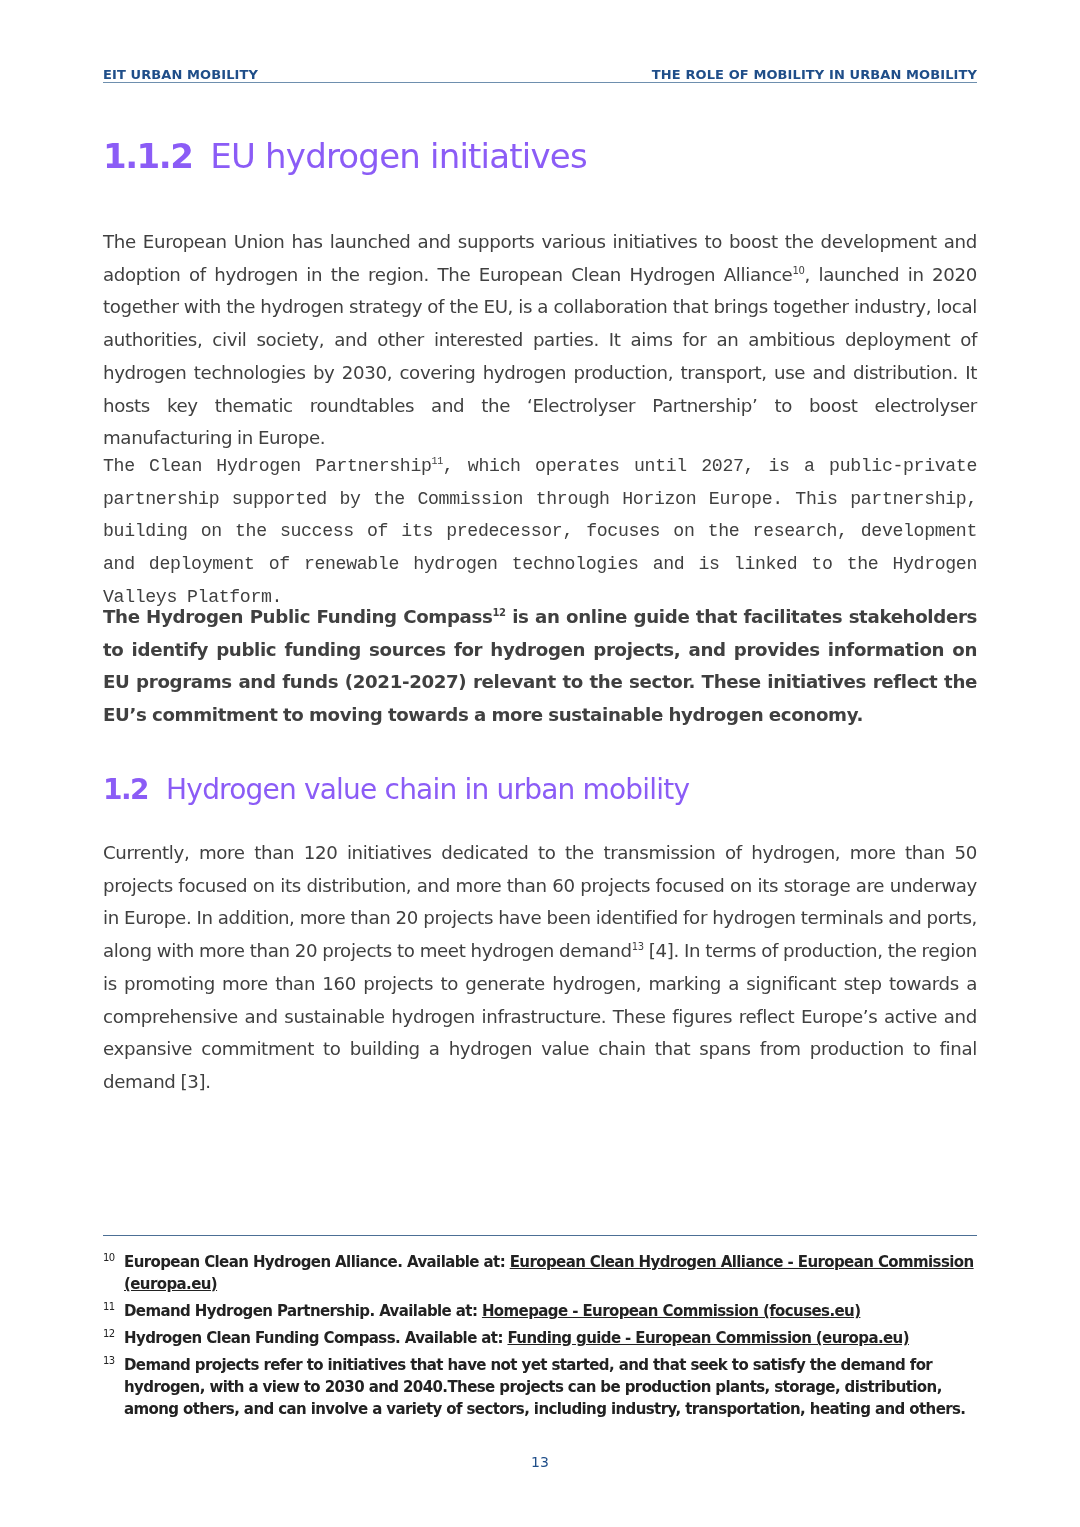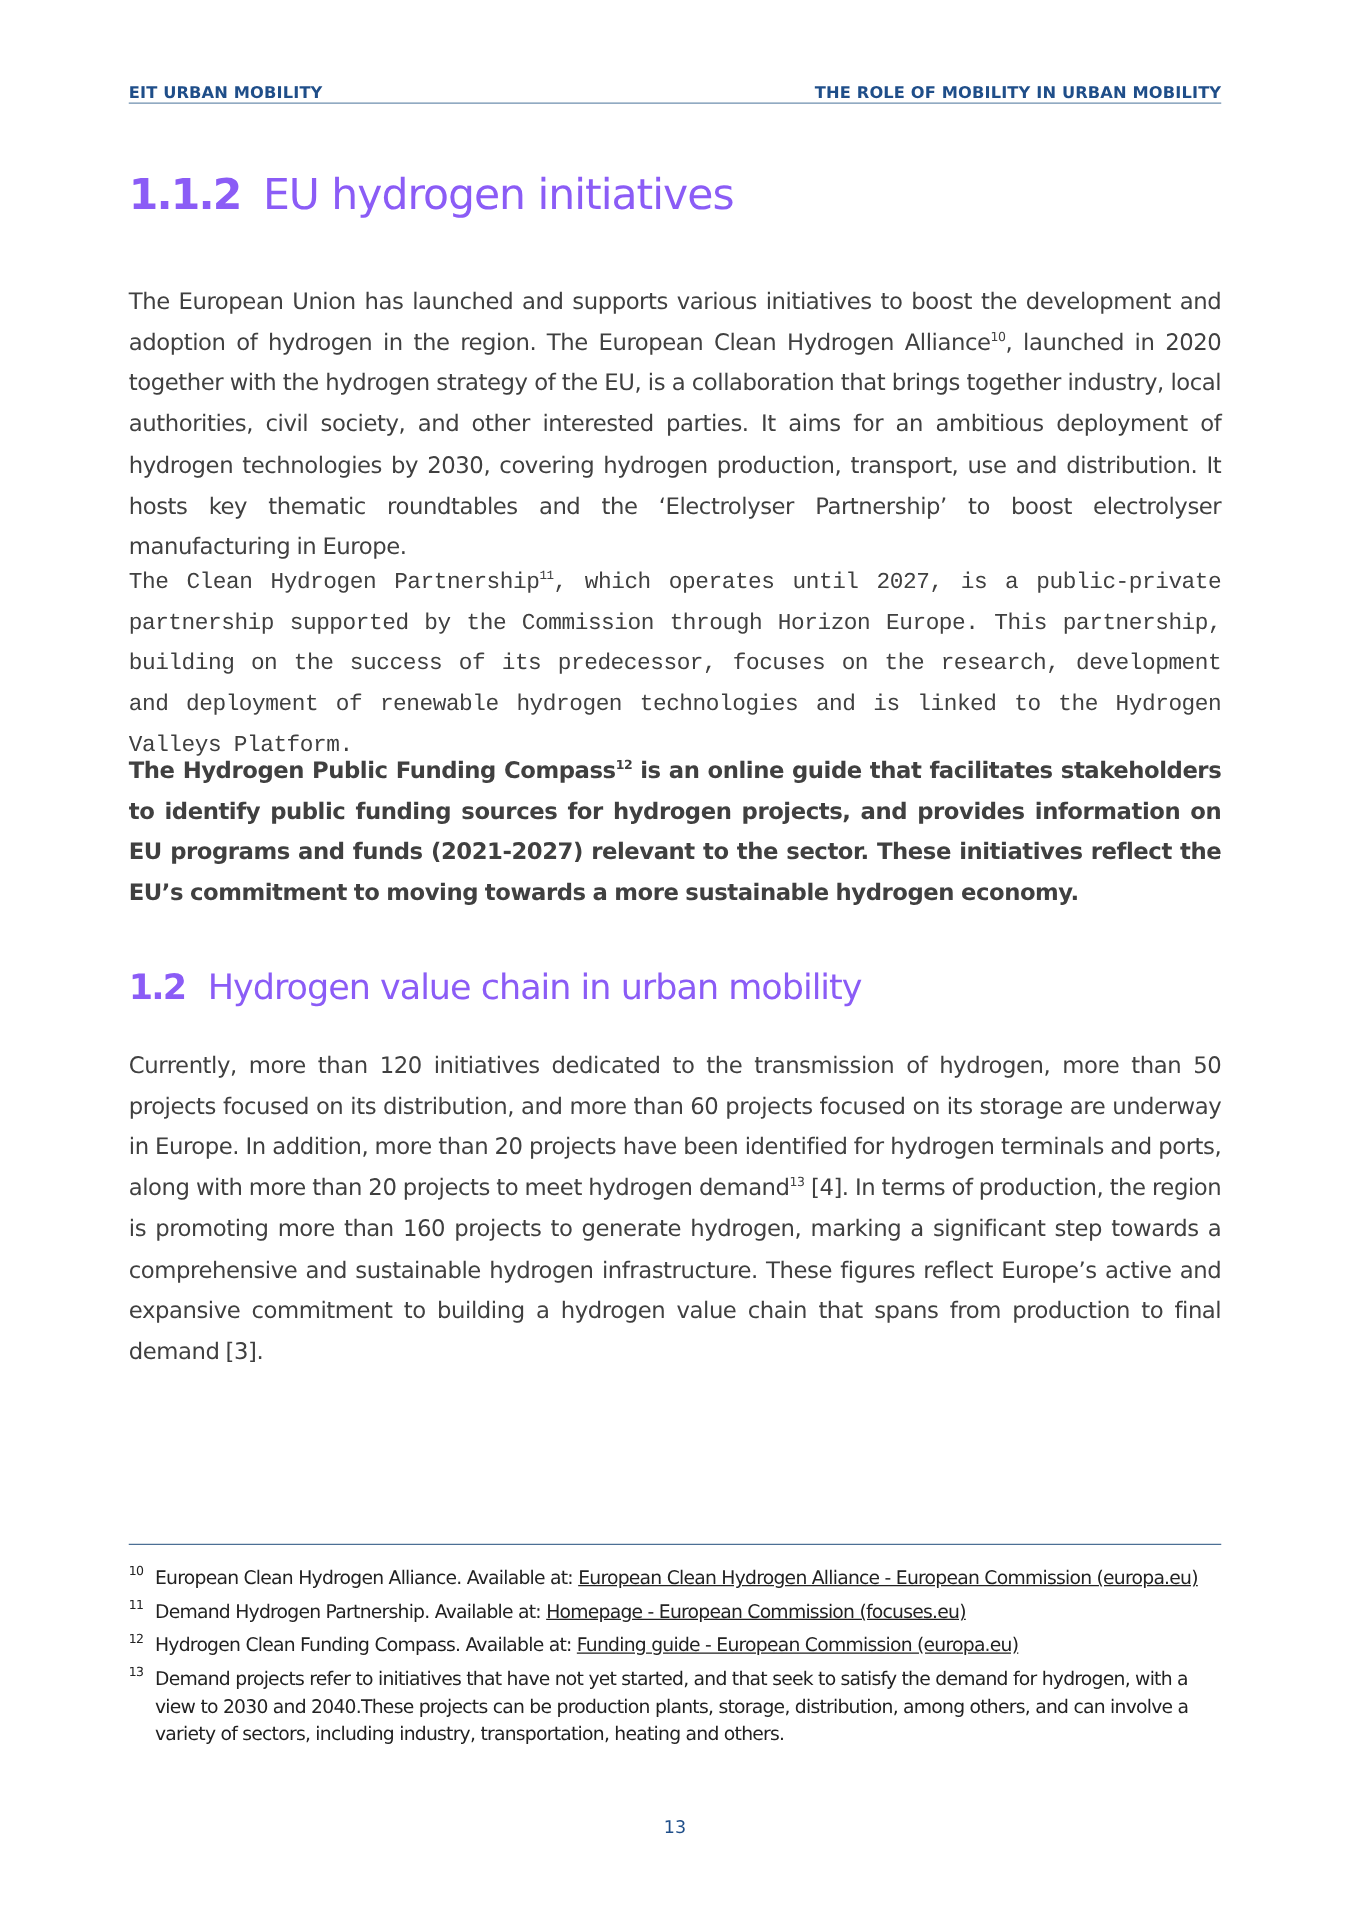--- a/index.html
+++ b/index.html
@@ -13,21 +13,21 @@
   .para { position:absolute; left:103px; width:874px; margin:0; font-size:18.2px; line-height:32.7px; text-align:justify; color:#404040; letter-spacing:-0.35px; word-spacing:-0.5px; }
   #p1 { top:201px;margin-top:25px; }
   #p2 { top:450px;font-family:Liberation Mono, monospace; }
   #p3 { top:601px;font-weight:bold; }
   #p4 { top:837px; }
   sup { font-size:10px; line-height:0; vertical-align:super; }
   .rule { position:absolute; left:103px; width:874px; top:1235px; border-top:1.2px solid #4c6f95; }
   .fns { position:absolute; left:103px; width:874px; top:1251px; margin:0; padding:0; list-style:none; }
   .fn { display:flex; font-size:15px; line-height:22px; color:#222; margin-bottom:5px; letter-spacing:-0.6px; }
   .fn .mark { width:21px; flex:none; font-size:10px; line-height:14px; }
-  .fn .txt { flex:1; }
+  .fn .txt { flex:1;font-weight:bold; }
   .fn a { color:#222; text-decoration:underline; }
   .page-num { position:absolute; left:0; right:0; top:1454px; text-align:center; font-size:14px; color:#1f4e89; }
 </style>
 </head>
 <body>
 
 <div class="header">
   <span>EIT URBAN MOBILITY</span>
   <span>THE ROLE OF MOBILITY IN URBAN MOBILITY</span>
 </div>

